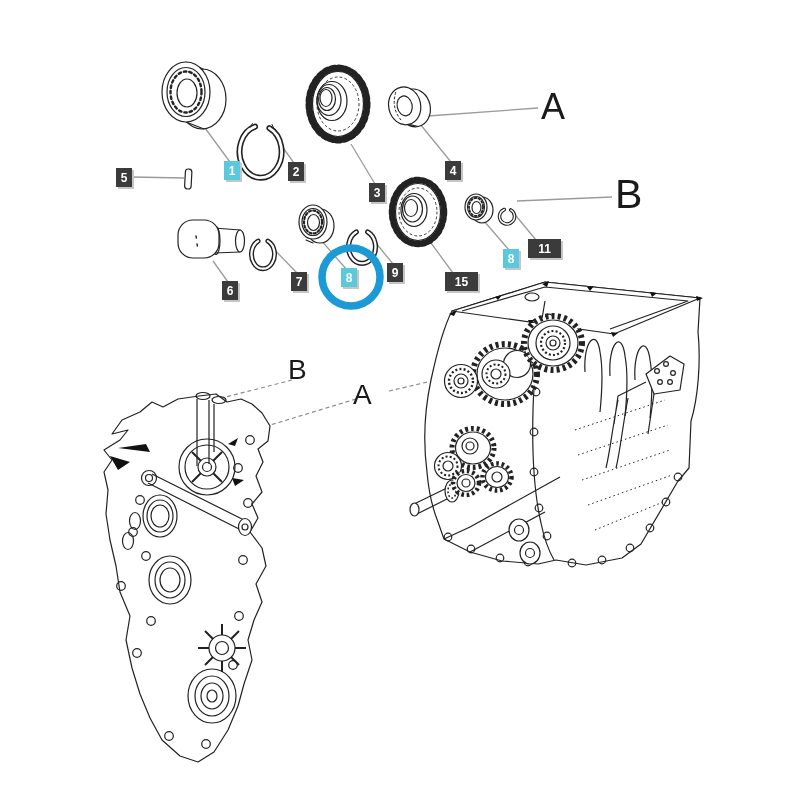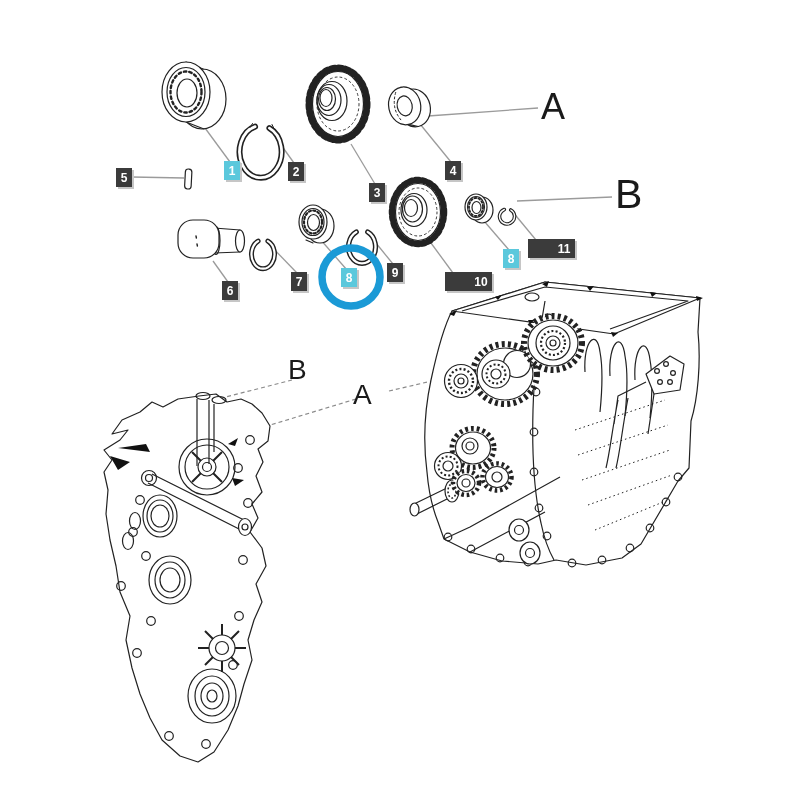--- a/index.html
+++ b/index.html
@@ -2,21 +2,21 @@
 <html><head>
 <meta charset="utf-8">
 <style>
   html,body{margin:0;padding:0;background:#fff;}
   .stage{position:relative;width:800px;height:800px;background:#fff;overflow:hidden;
          font-family:"Liberation Sans", sans-serif;}
   .stage svg{position:absolute;left:0;top:0;}
   .callout{position:absolute;width:16px;height:19px;display:flex;align-items:center;justify-content:center;
            background:#3b3b3b;color:#fff;font:bold 12px/1 "Liberation Sans",sans-serif;
            box-shadow:2px 2px 0 0 #c6c6c6;cursor:pointer;}
-  .callout.wide{width:22px;padding-left:25px;}
+  .callout.wide{width:33px;}
   .callout.hl{background:#5bc8dc;}
   .ref-letter{position:absolute;color:#1a1a1a;line-height:1;font-family:"Liberation Sans",sans-serif;}
   .ref-a-top{left:541px;top:89px;font-size:36px;}
   .ref-b-top{left:615px;top:174px;font-size:41px;}
   .ref-b-bottom{left:288px;top:356px;font-size:28px;}
   .ref-a-bottom{left:353px;top:381px;font-size:28px;}
 </style>
 </head>
 <body>
 
@@ -285,21 +285,21 @@
 
   <div class="callout hl" style="left:224px;top:161px">1</div>
   <div class="callout" style="left:288px;top:162px">2</div>
   <div class="callout" style="left:369px;top:183px">3</div>
   <div class="callout" style="left:445px;top:161px">4</div>
   <div class="callout" style="left:116px;top:168px">5</div>
   <div class="callout" style="left:222px;top:281px">6</div>
   <div class="callout" style="left:291px;top:272px">7</div>
   <div class="callout hl" style="left:341px;top:268px">8</div>
   <div class="callout" style="left:387px;top:263px">9</div>
-  <div class="callout wide" style="left:445px;top:272px">10</div>
+  <div class="callout wide" style="left:445px;top:272px">15</div>
   <div class="callout hl" style="left:503px;top:249px">8</div>
   <div class="callout wide" style="left:528px;top:239px">11</div>
 
   <div class="ref-letter ref-a-top">A</div>
   <div class="ref-letter ref-b-top">B</div>
   <div class="ref-letter ref-b-bottom">B</div>
   <div class="ref-letter ref-a-bottom">A</div>
 </div>
 
 </body></html>

